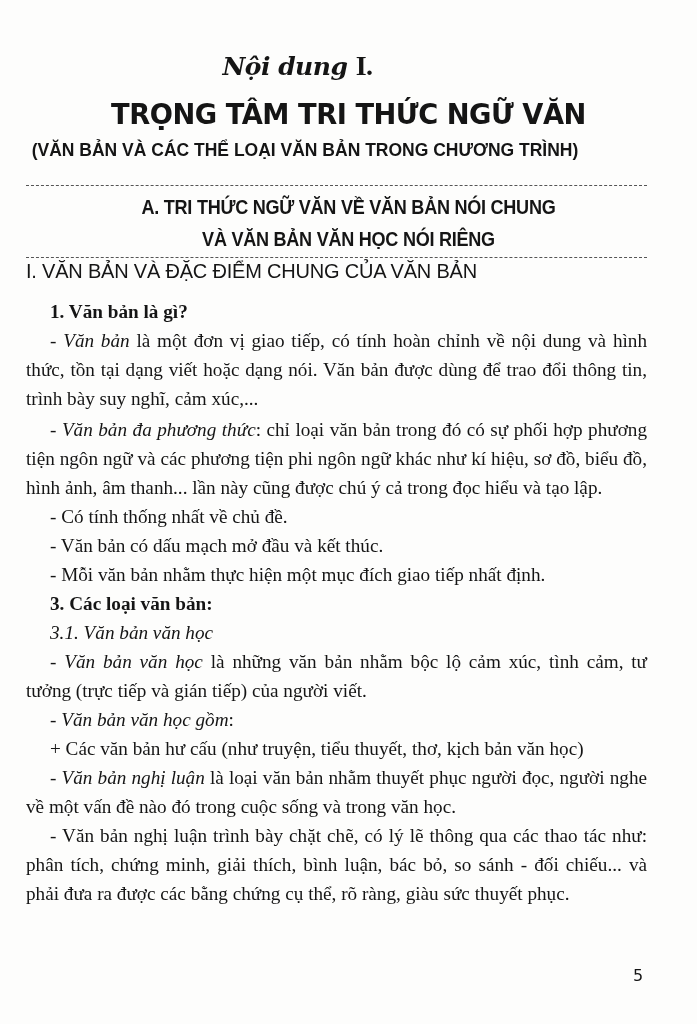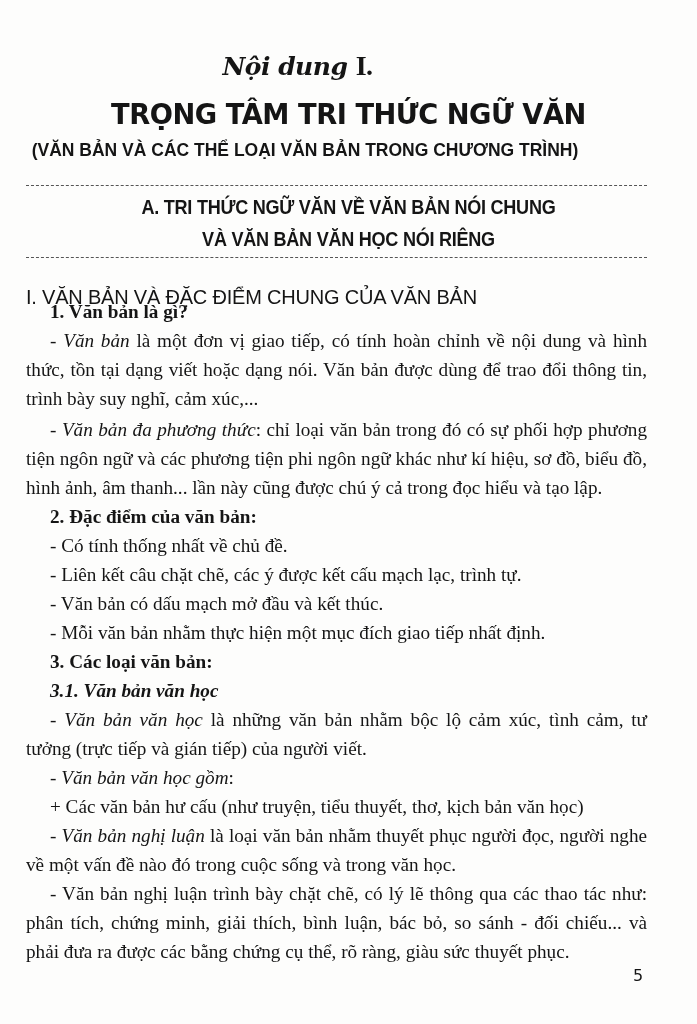--- a/index.html
+++ b/index.html
@@ -27,32 +27,32 @@
     .divider {
       position: absolute; left: 26px; width: 621px; height: 0;
       border-top: 1.5px dashed #555;
     }
     .section-a {
       position: absolute; left: 0; width: 697px; text-align: center;
       font-family: "Liberation Sans", sans-serif; font-weight: bold;
       font-size: 21px; transform: scaleX(0.86); letter-spacing: -0.3px;
     }
     .heading-i {
-      position: absolute; left: 26px; top: 286px;
+      position: absolute; left: 26px; top: 260px;
       font-family: "Liberation Sans", sans-serif; font-size: 20px; font-weight: normal;
       letter-spacing: -0.2px;
       text-align: right;
     }
     .body {
       position: absolute; left: 26px; width: 621px; top: 297px;
       font-size: 19.2px; line-height: 29px;
     }
     .body p { margin: 0; text-align: justify; text-indent: 24px; }
     .body p.h { font-weight: bold; }
-    .body p.hi { font-weight: bold; font-style: italic; }
+    .body p.hi { font-weight: normal; font-style: italic; }
     .body p.gap { margin-top: 2px; }
     .body .it { font-style: italic; }
     .page-number {
       position: absolute; left: 633px; top: 966px;
       font-family: "DejaVu Sans", sans-serif; font-size: 16px;
     }
   </style>
 </head>
 <body>
 
@@ -65,23 +65,21 @@
 <div class="section-a" style="top:227px;">VÀ VĂN BẢN VĂN HỌC NÓI RIÊNG</div>
 <div class="divider" style="top:257px;"></div>
 
 <div class="heading-i">I. VĂN BẢN VÀ ĐẶC ĐIỂM CHUNG CỦA VĂN BẢN</div>
 
 <div class="body">
   <p class="h">1. Văn bản là gì?</p>
   <p><span>- </span><span class="it">Văn bản</span><span> là một đơn vị giao tiếp, có tính hoàn chỉnh về nội dung và hình thức, tồn tại dạng viết hoặc dạng nói. Văn bản được dùng để trao đổi thông tin, trình bày suy nghĩ, cảm xúc,...</span></p>
   <p class="gap"><span>- </span><span class="it">Văn bản đa phương thức</span><span>: chỉ loại văn bản trong đó có sự phối hợp phương tiện ngôn ngữ và các phương tiện phi ngôn ngữ khác như kí hiệu, sơ đồ, biểu đồ, hình ảnh, âm thanh... lần này cũng được chú ý cả trong đọc hiểu và tạo lập.</span></p>
 
-  <p class="h">2. Đặc điểm của văn bản:</p>
   <p>- Có tính thống nhất về chủ đề.</p>
-  <p>- Liên kết câu chặt chẽ, các ý được kết cấu mạch lạc, trình tự.</p>
   <p>- Văn bản có dấu mạch mở đầu và kết thúc.</p>
   <p>- Mỗi văn bản nhằm thực hiện một mục đích giao tiếp nhất định.</p>
 
   <p class="h">3. Các loại văn bản:</p>
   <p class="hi">3.1. Văn bản văn học</p>
   <p><span>- </span><span class="it">Văn bản văn học</span><span> là những văn bản nhằm bộc lộ cảm xúc, tình cảm, tư tưởng (trực tiếp và gián tiếp) của người viết.</span></p>
   <p><span>- </span><span class="it">Văn bản văn học gồm</span><span>:</span></p>
   <p>+ Các văn bản hư cấu (như truyện, tiểu thuyết, thơ, kịch bản văn học)</p>
 
   <p><span>- </span><span class="it">Văn bản nghị luận</span><span> là loại văn bản nhằm thuyết phục người đọc, người nghe về một vấn đề nào đó trong cuộc sống và trong văn học.</span></p>

